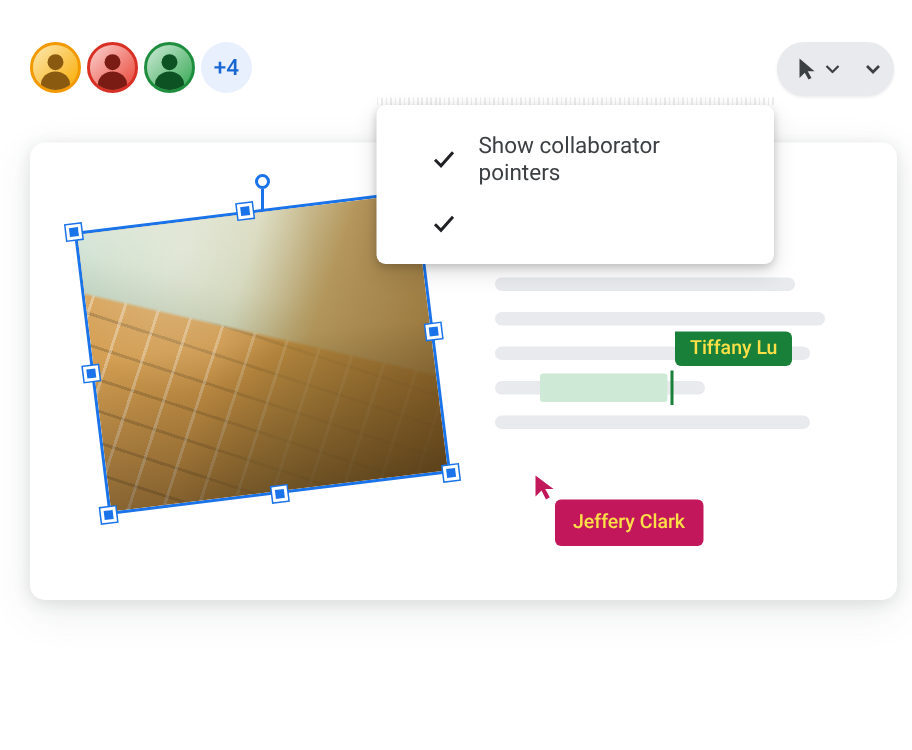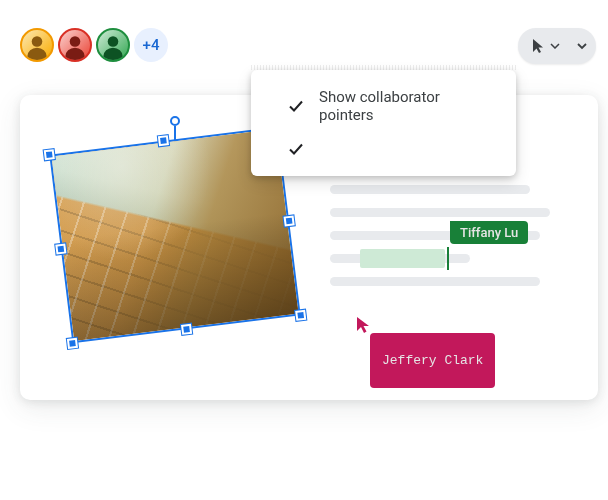--- a/index.html
+++ b/index.html
@@ -241,36 +241,35 @@
     background: #188038;
   }
 
   
   .collab-badge {
     position: absolute;
     padding: 4px 10px;
     border-radius: 4px;
     font-size: 13px;
     font-weight: 500;
-    color: #e5e5e5;
+    color: #fde047;
     white-space: nowrap;
   }
   .badge-tiffany {
     top: 221px;
     left: 450px;
     background: #188038;
     border-radius: 0 4px 4px 4px;
   }
   .badge-jeffery {
     top: 333px;
     left: 370px;
     background: #c2185b;
     border-radius: 4px;
-    padding: 20px 12px;
-    font-family: Liberation Mono, monospace;
+    padding: 8px 12px;
   }
   .pointer-jeffery {
     position: absolute;
     top: 316px;
     left: 356px;
   }
 
 </style>
 </head>
 <body>

